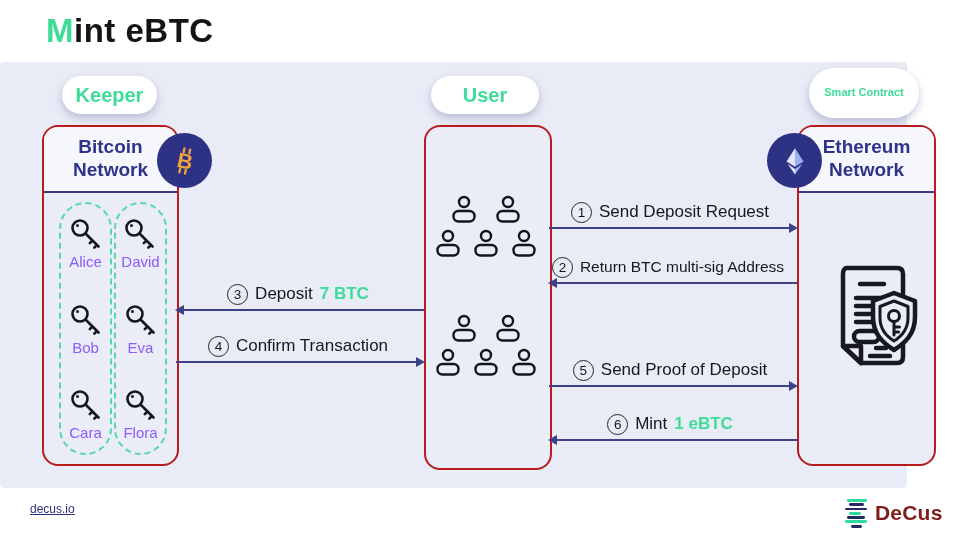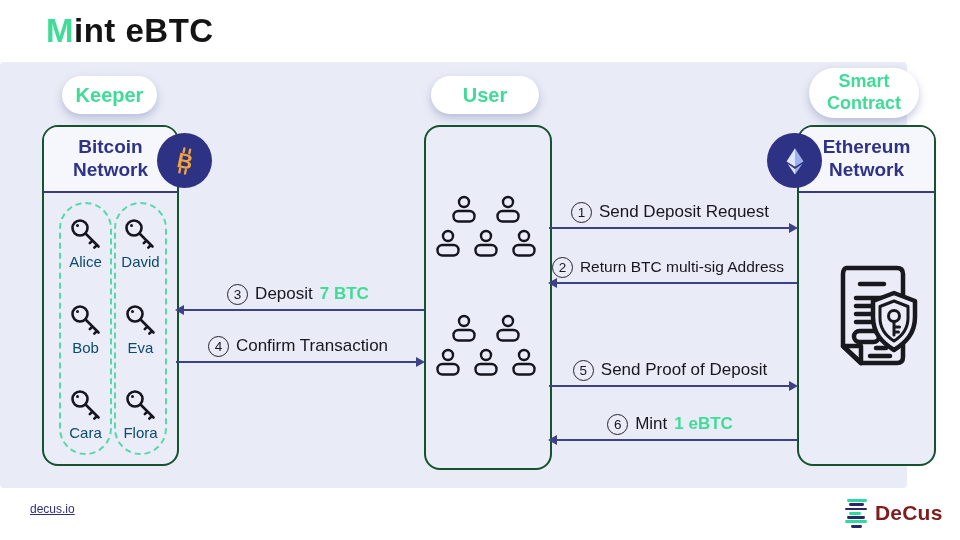--- a/index.html
+++ b/index.html
@@ -15,24 +15,24 @@
   .panel{position:absolute;left:0;top:62px;width:907px;height:426px;
          background:#e9ebf6;border-radius:4px;}
 
   
   .pill{position:absolute;background:#ffffff;border-radius:30px;
         display:flex;align-items:center;justify-content:center;text-align:center;
         color:#3edc97;font-weight:700;
         box-shadow:0 4px 8px rgba(110,120,170,.40);}
   .pill-keeper{left:62px;top:14px;width:95px;height:38px;font-size:20px;}
   .pill-user{left:431px;top:14px;width:108px;height:38px;font-size:20px;}
-  .pill-smart{left:809px;top:6px;width:110px;height:50px;font-size:18px;line-height:1.2;}
-
-  
-  .box{position:absolute;border:2px solid #14532d;border-radius:16px;background:#eaecf7;}
+  .pill-smart{left:809px;top:6px;width:110px;height:50px;font-size:11px;line-height:1.2;}
+
+  
+  .box{position:absolute;border:2px solid #b91c1c;border-radius:16px;background:#eaecf7;}
   .box-btc{left:42px;top:63px;width:133px;height:337px;}
   .box-user{left:424px;top:63px;width:124px;height:341px;}
   .box-eth{left:797px;top:63px;width:135px;height:337px;}
   .box-header{position:absolute;left:0;top:0;right:0;height:64px;
               background:#f6f7fc;border-bottom:2px solid #383c7d;
               border-radius:14px 14px 0 0;
               display:flex;align-items:center;justify-content:center;text-align:center;
               font-weight:700;color:#2f3388;font-size:19px;line-height:1.2;padding:0 4px;}
 
   
@@ -44,21 +44,21 @@
   .btc-rot{transform:rotate(12deg);}
 
   
   .capsule{position:absolute;border:2px dashed #57d8aa;border-radius:28px;
            display:flex;flex-direction:column;justify-content:space-between;
            align-items:center;padding:12px 0;box-sizing:border-box;}
   .cap-1{left:59px;top:140px;width:53px;height:253px;}
   .cap-2{left:114px;top:140px;width:53px;height:253px;}
   .keycell{display:flex;flex-direction:column;align-items:center;}
   .keycell svg{display:block;}
-  .keyname{font-size:15px;color:#0c4a6e;margin-top:1px;}
+  .keyname{font-size:15px;color:#8b5cf6;margin-top:1px;}
 
   
   .pgroup{position:absolute;left:424px;width:124px;display:flex;flex-direction:column;
           align-items:center;}
   .pg-1{top:131px;}
   .pg-2{top:250px;}
   .prow{display:flex;}
   .prow-2{gap:12px;}
   .prow-3{gap:6px;margin-top:2px;}
   .person svg{display:block;}

